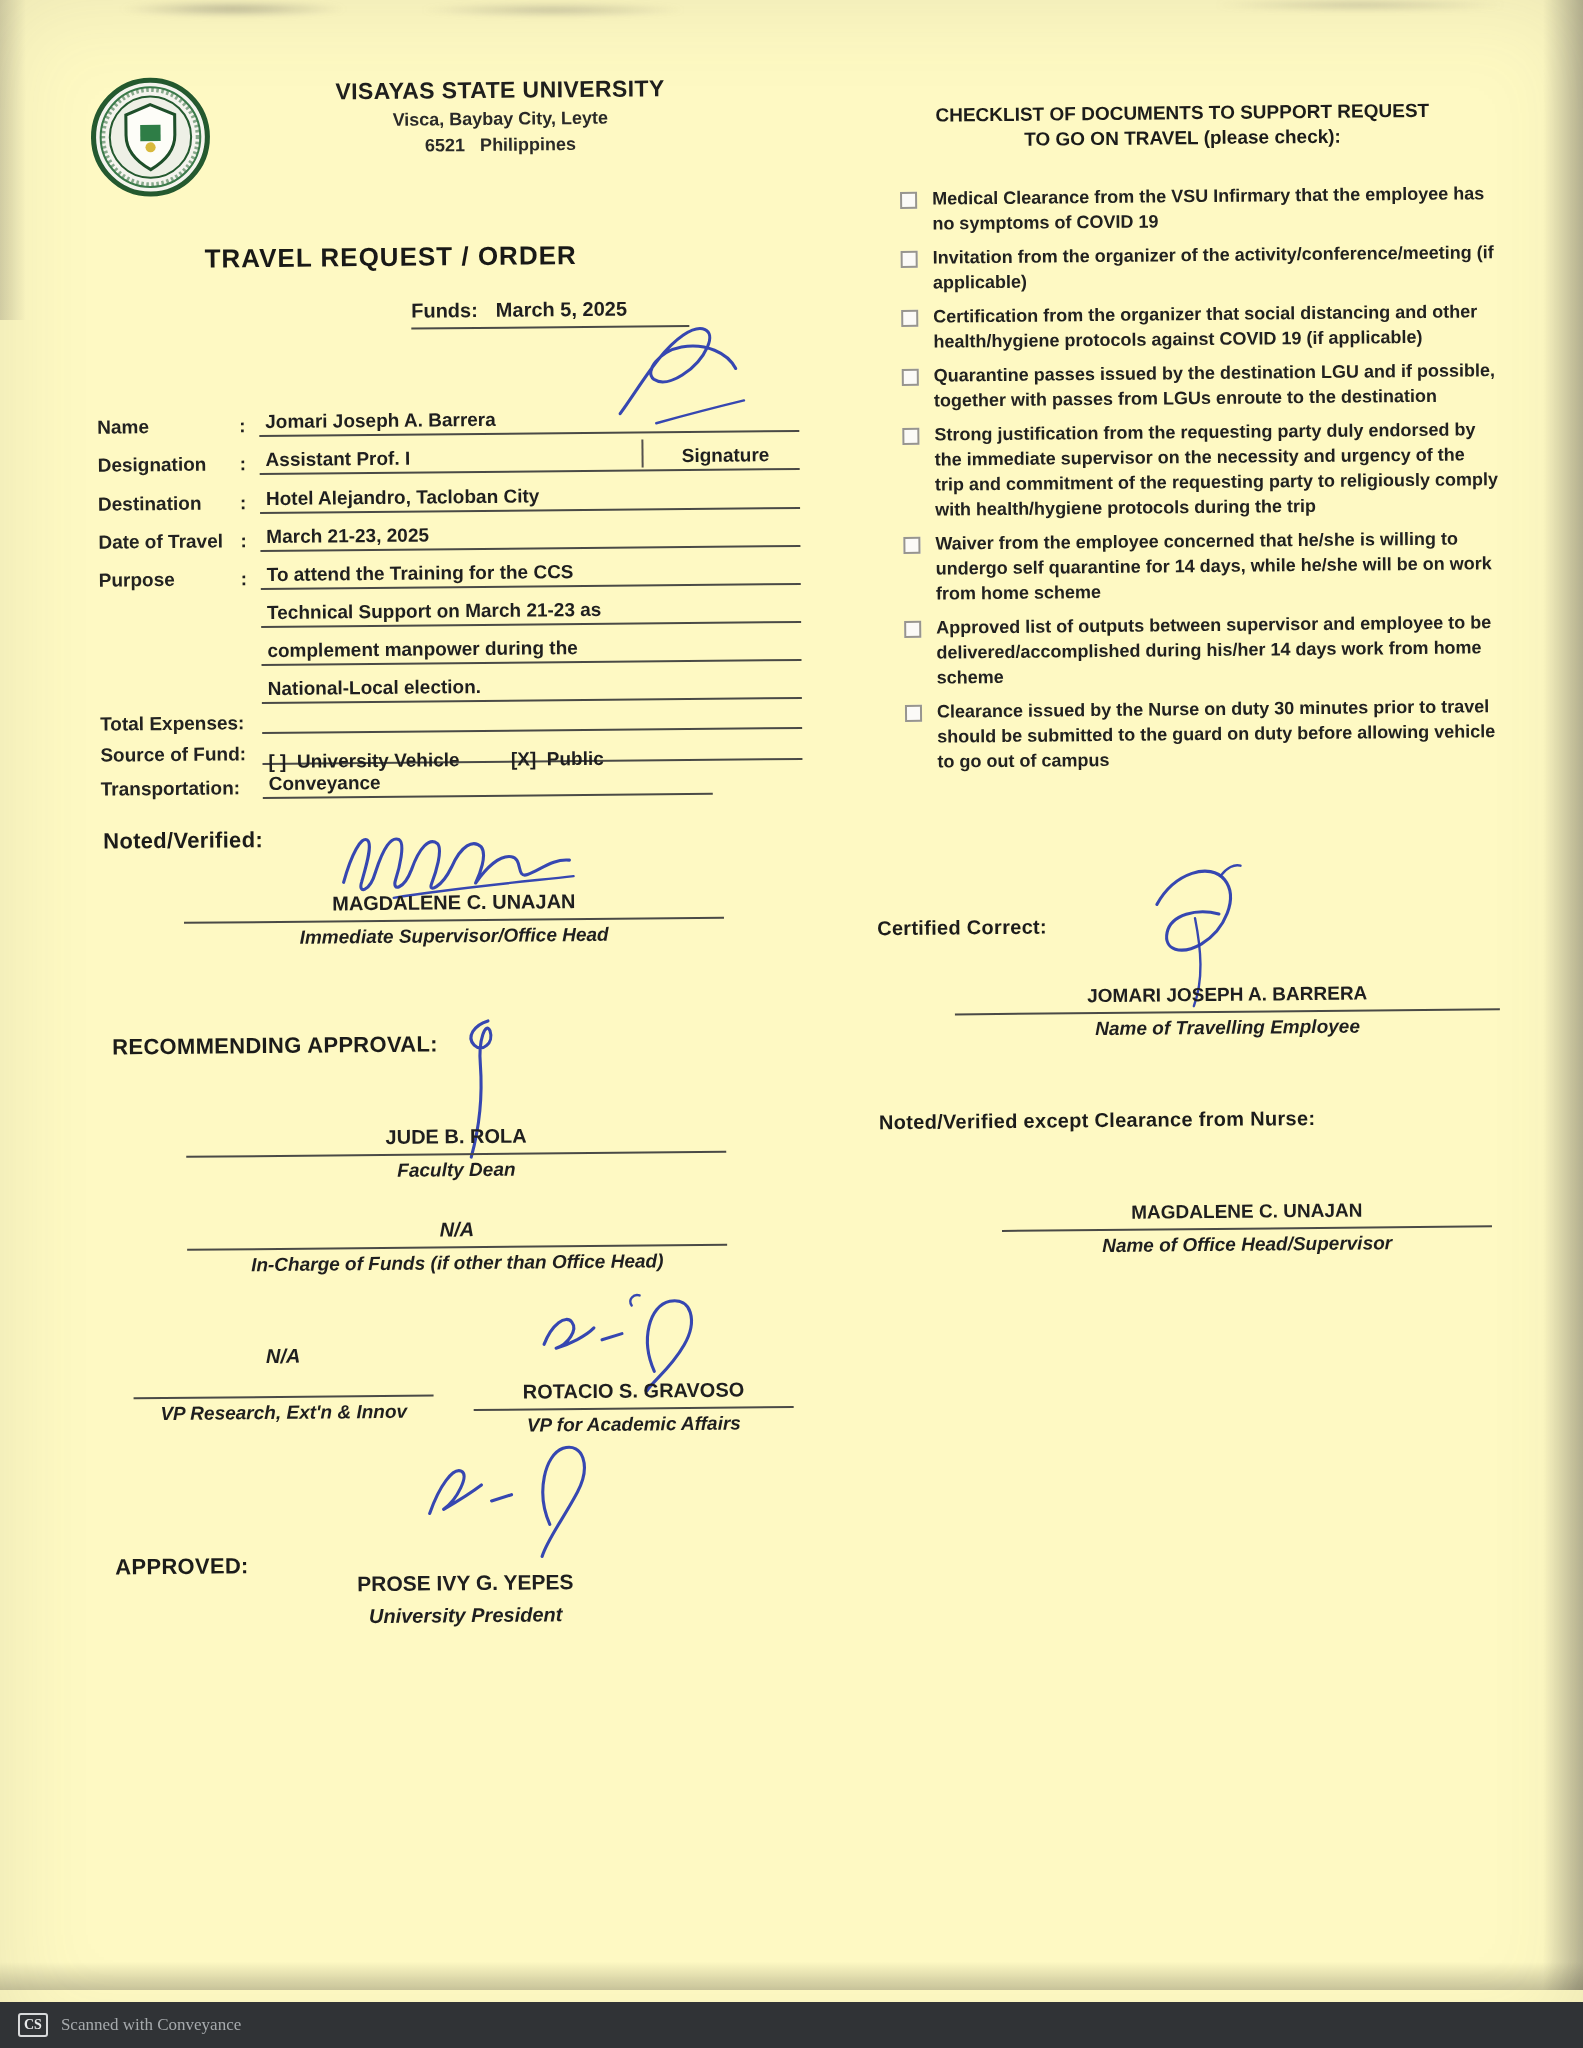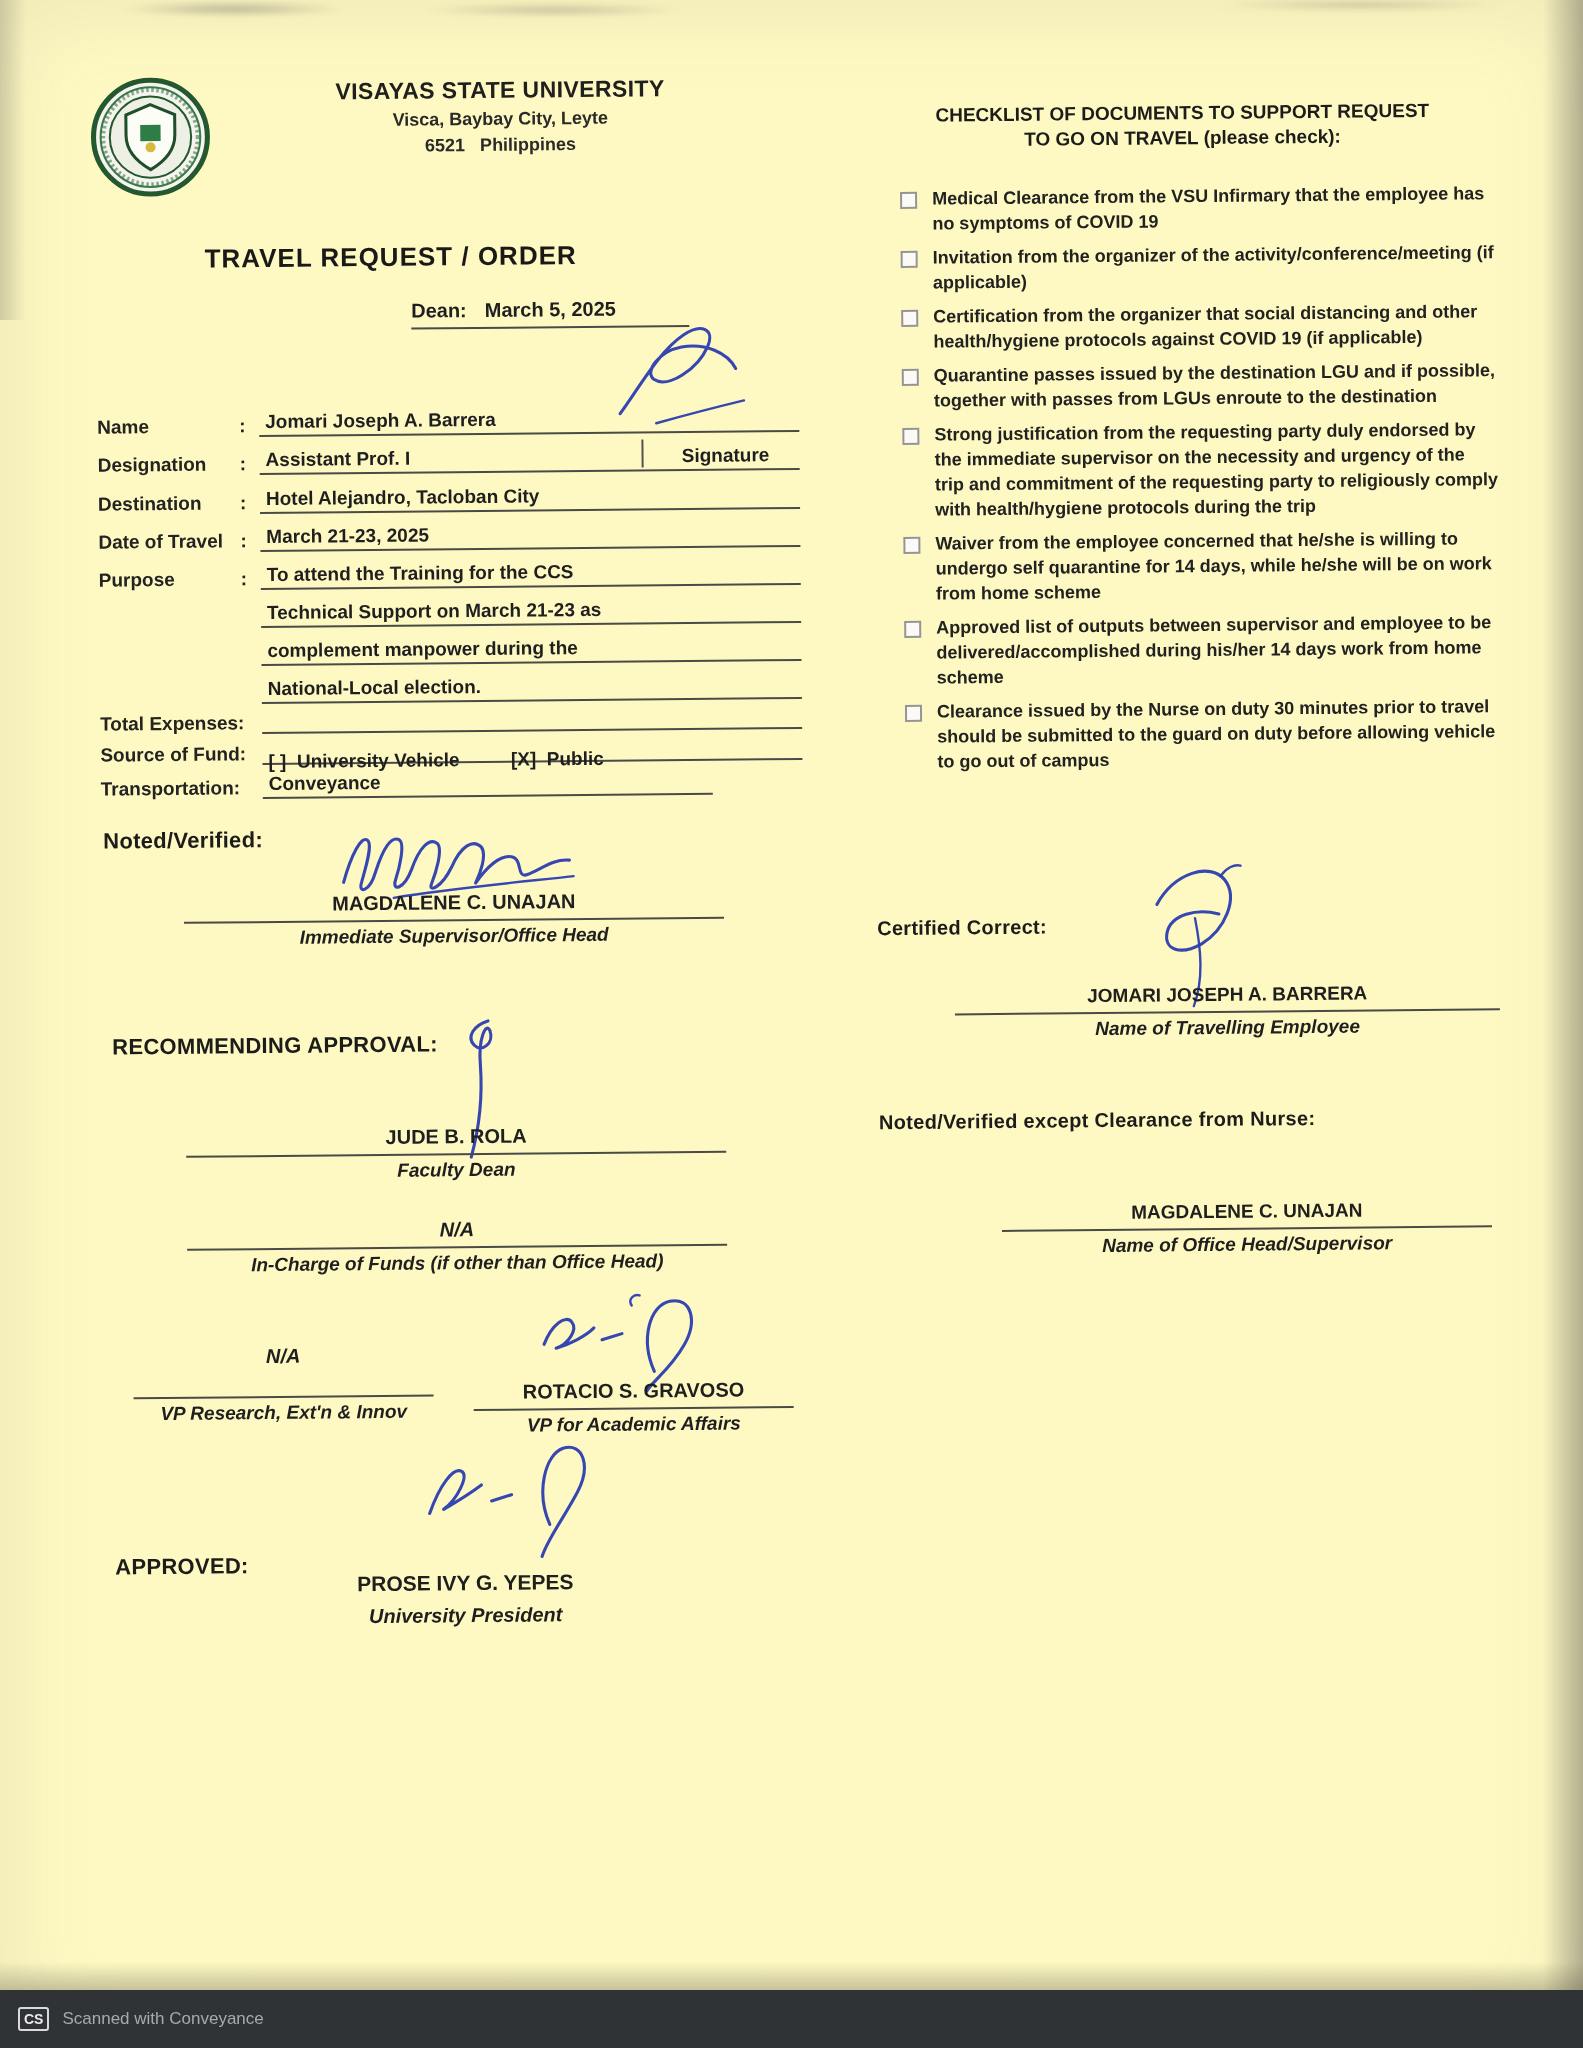--- a/index.html
+++ b/index.html
@@ -61,22 +61,22 @@
   .edge-left-top{position:absolute;top:0;left:0;width:26px;height:320px;
               background:linear-gradient(to right,rgba(118,113,102,.28),rgba(0,0,0,0));}
   .edge-bottom{position:absolute;left:0;right:0;bottom:58px;height:28px;
               background:linear-gradient(to bottom,rgba(0,0,0,0),rgba(62,60,54,.28));}
   .smudge{position:absolute;filter:blur(3px);pointer-events:none;}
   .sm1{left:118px;top:2px;width:230px;height:14px;background:radial-gradient(ellipse,rgba(128,123,112,.55),transparent 70%);}
   .sm2{left:418px;top:4px;width:270px;height:12px;background:radial-gradient(ellipse,rgba(128,123,112,.45),transparent 70%);}
   .sm3{left:1210px;top:0;width:300px;height:10px;background:radial-gradient(ellipse,rgba(120,116,106,.4),transparent 70%);}
 
   
-  .footer{position:absolute;left:0;right:0;bottom:0;height:58px;background:#303336;
-          display:flex;align-items:center;gap:13px;padding-left:18px;box-sizing:border-box;}
+  .footer{position:absolute;left:0;right:0;bottom:0;height:46px;background:#303336;
+          display:flex;align-items:center;gap:13px;padding-left:18px;box-sizing:border-box;font-family:Liberation Serif, serif;}
   .cs-badge{color:#e9ebec;border:2px solid #d8dadb;border-radius:3px;font-size:14px;font-weight:700;
             padding:1px 4px;line-height:18px;}
   .cs-label{color:#a6aaad;font-size:17px;}
 </style>
 </head>
 <body>
 
 <div class="page">
   <div class="doc">
 
@@ -94,21 +94,21 @@
 
     <div class="abs univ">
       <div class="uname">VISAYAS STATE UNIVERSITY</div>
       <div class="addr">Visca, Baybay City, Leyte</div>
       <div class="addr">6521&nbsp;&nbsp;&nbsp;Philippines</div>
     </div>
 
     <div class="abs form-title">TRAVEL REQUEST / ORDER</div>
 
     <div class="abs date-row">
-      <span>Dean:</span>
+      <span>Funds:</span>
       <span>March 5, 2025</span>
     </div>
 
     <div class="frow" style="top:398px">
       <span class="flabel">Name</span>
       <span class="fsep">:</span>
       <span class="fval ul">Jomari Joseph A. Barrera</span>
     </div>
 
     <div class="frow" style="top:436px">

